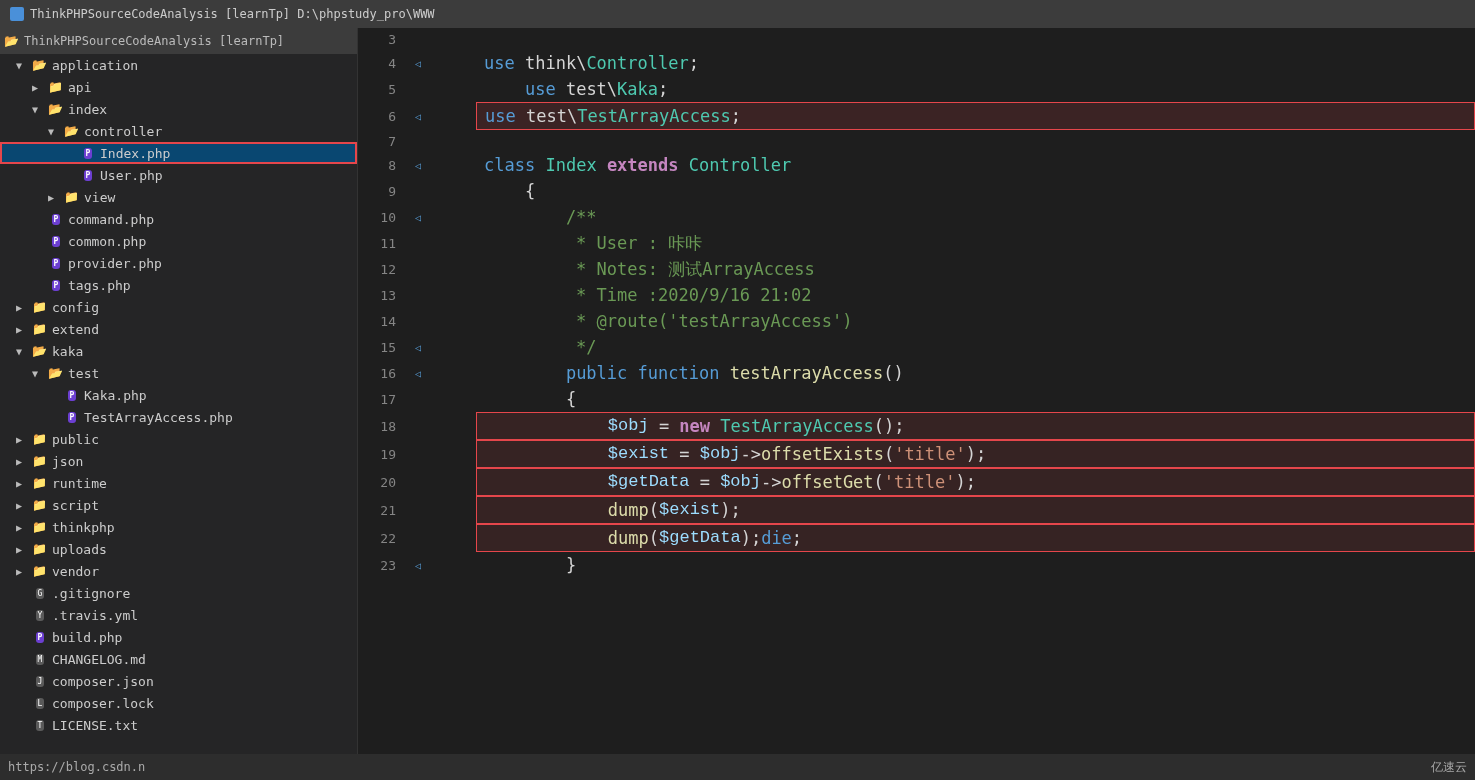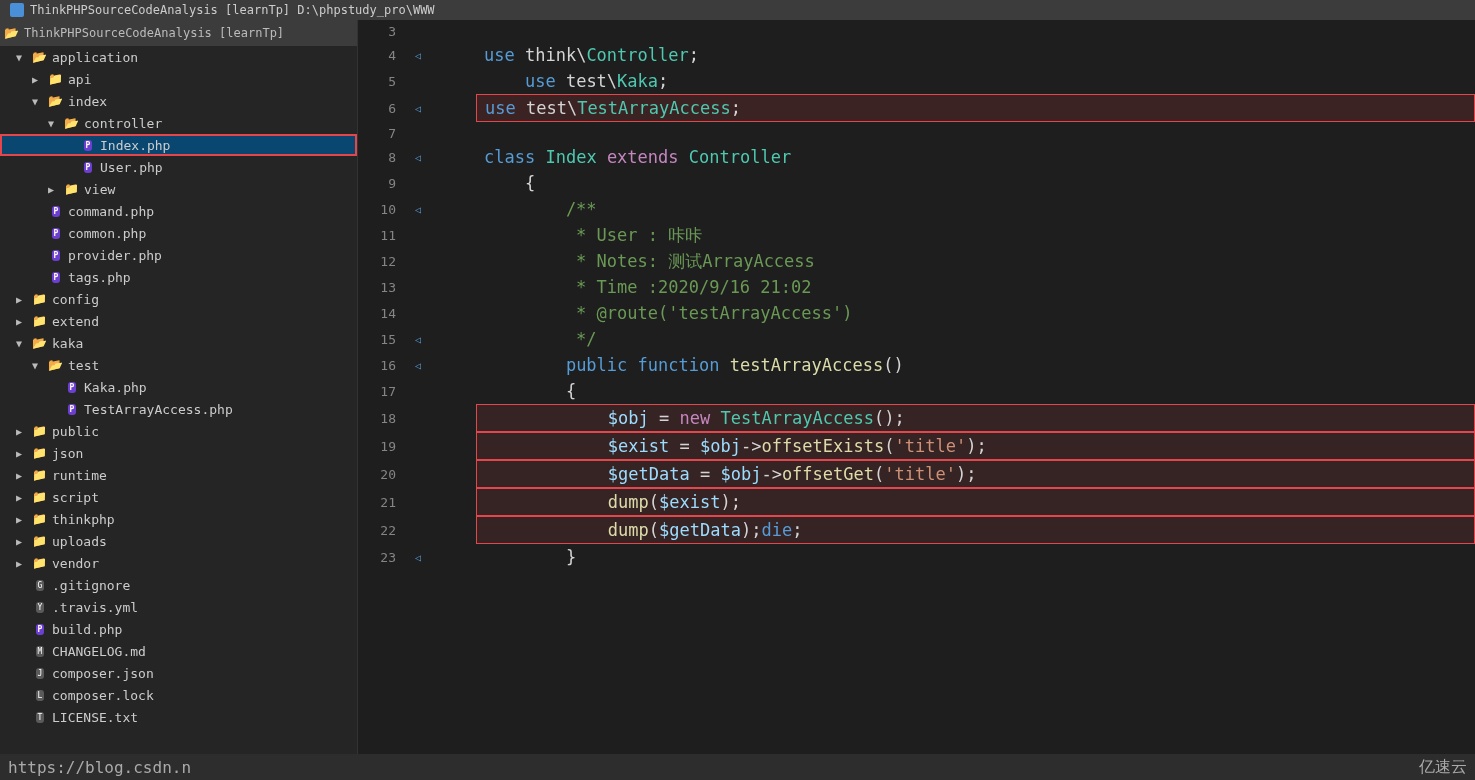--- a/index.html
+++ b/index.html
@@ -16,21 +16,21 @@
 
     
     .title-bar {
       background: #3c3c3c;
       color: #cccccc;
       padding: 4px 10px;
       font-size: 12px;
       display: flex;
       align-items: center;
       gap: 6px;
-      height: 20px;
+      height: 28px;
       flex-shrink: 0;
     }
     .title-bar-icon {
       width: 14px;
       height: 14px;
       background: #4a90d9;
       border-radius: 2px;
       display: inline-block;
     }
 
@@ -176,25 +176,25 @@
       background: rgba(229, 70, 75, 0.15);
       border: 1px solid #e5464b;
     }
     .code-row.highlighted-block .code-line {
       background: rgba(229, 70, 75, 0.12);
       border: 1px solid #e5464b;
     }
 
     
     .kw { color: #569cd6; } 
-    .kw2 { color: #c586c0; } 
+    .kw2 { color: #c586c0; font-weight: bold; } 
     .cls { color: #4ec9b0; } 
     .fn { color: #dcdcaa; } 
     .str { color: #ce9178; } 
-    .var { color: #9cdcfe; } 
+    .var { color: #9cdcfe; font-family: Liberation Mono, monospace; } 
     .cmt { color: #6a9955; } 
     .op { color: #d4d4d4; } 
     .punc { color: #d4d4d4; }
     .method { color: #dcdcaa; }
     .plain { color: #d4d4d4; }
 
     .bottom-left {
       display: flex;
       align-items: center;
       gap: 12px;
@@ -207,21 +207,21 @@
     }
 
     
     .status-bar {
       height: 26px;
       background: #2d2d2d;
       display: flex;
       align-items: center;
       justify-content: space-between;
       padding: 0 8px;
-      font-size: 16px;
+      font-size: 12px;
       color: #cccccc;
       flex-shrink: 0;
     }
 
     .tree-root {
       display: flex;
       align-items: center;
       padding: 4px 4px;
       font-size: 12px;
       color: #bbbbbb;

